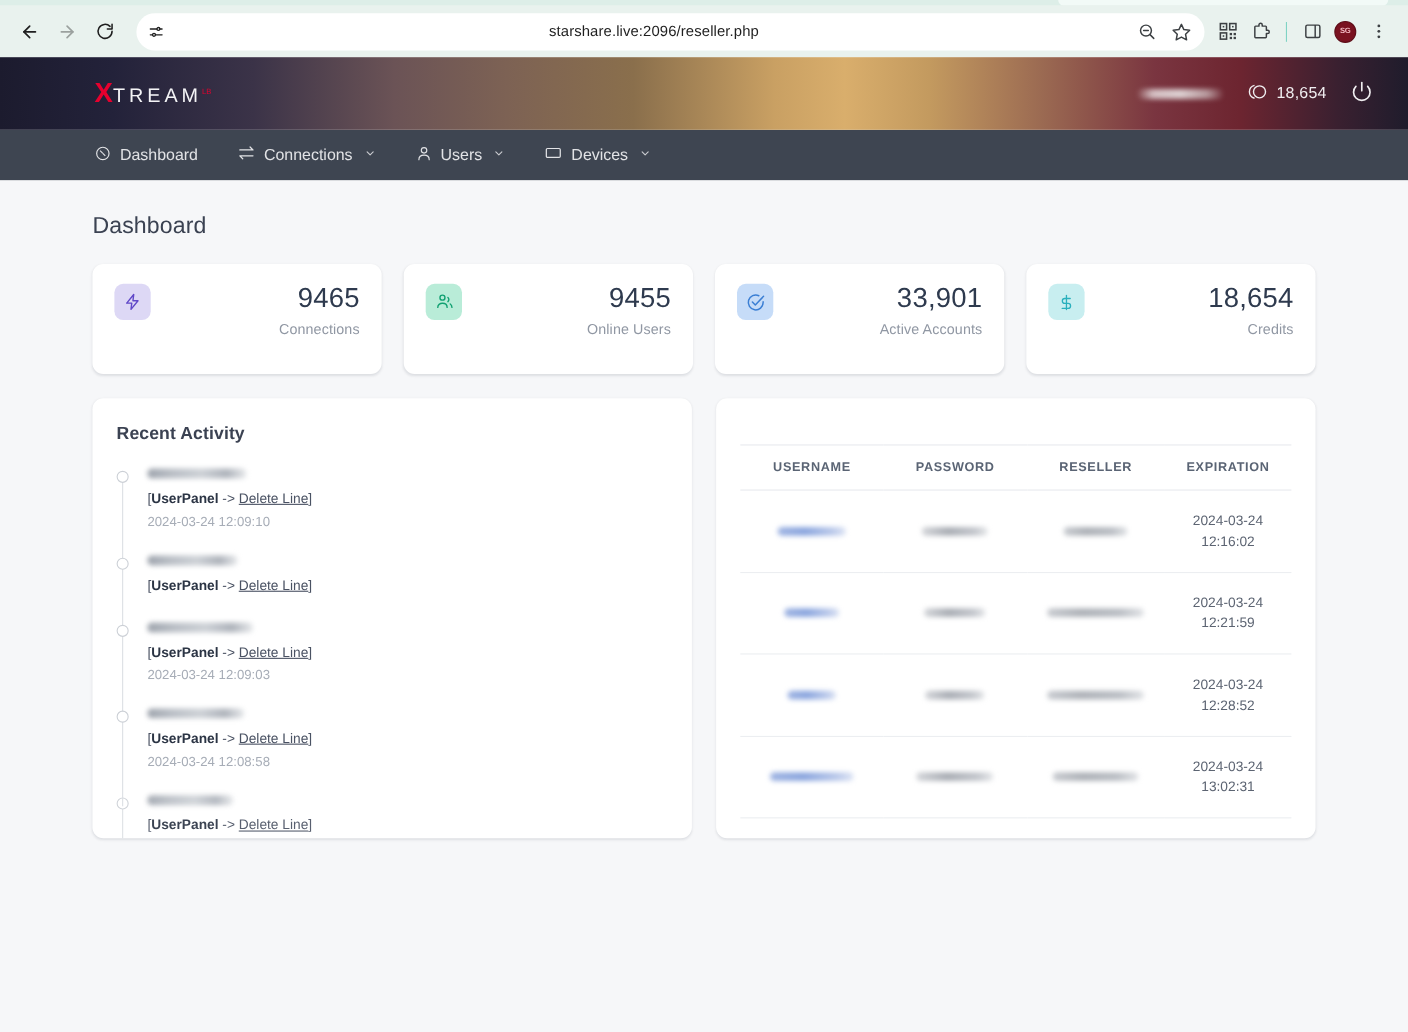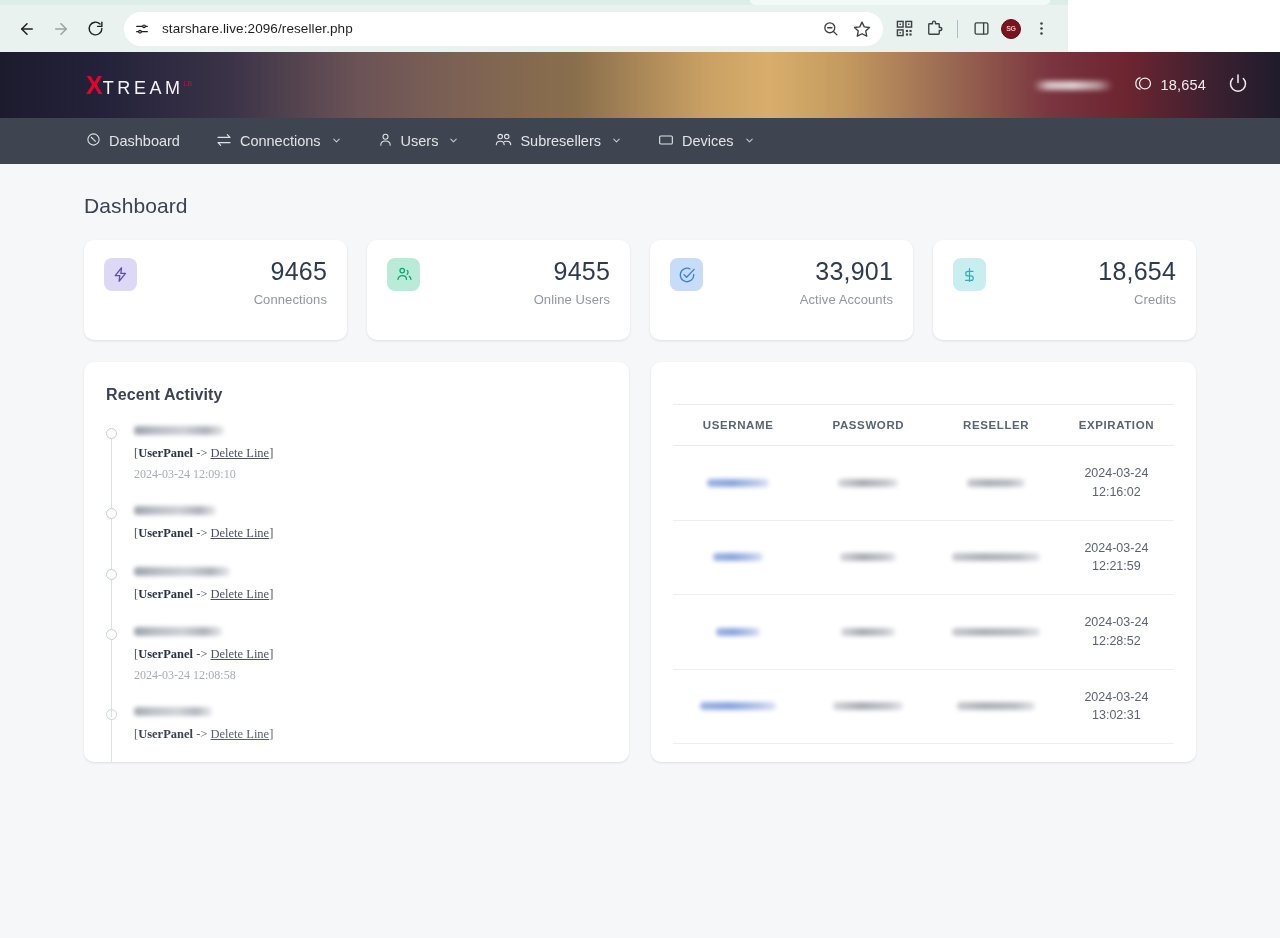--- a/index.html
+++ b/index.html
@@ -5,23 +5,24 @@
   * { box-sizing: border-box; margin: 0; padding: 0; }
   html, body {
     width: 1280px; height: 938px;
     font-family: "Liberation Sans", sans-serif;
     background: #ffffff;
     overflow: hidden;
   }
 
   
   .browser-chrome {
-    width: 1068px; height: 52px;
+    width: 1280px; height: 52px;
     background: #e9f2ee;
     position: relative;
+    text-align: center;
   }
   .tabstrip-sliver {
     position: absolute; top: 0; left: 0; right: 0; height: 5px;
     background: #ddeee8;
   }
   .tabstrip-sliver:after {
     content: ""; position: absolute; right: 18px; top: 0; width: 300px; height: 5px;
     background: #f2faf7; border-radius: 0 0 8px 8px;
   }
   .toolbar {
@@ -158,21 +159,21 @@
     box-shadow: 0 1px 3px rgba(16,24,40,0.07), 0 1px 2px rgba(16,24,40,0.04);
     height: 400px; overflow: hidden; position: relative;
   }
   .panel-activity { width: 545px; padding: 24px 22px 0 22px; }
   .panel-expiring { width: 545px; padding: 24px 22px 0 22px; }
   .panel-title {
     font-size: 16px; color: #3b4252; font-weight: bold; letter-spacing: 0.1px;
   }
 
   
-  .timeline { margin-top: 22px; position: relative; padding-left: 28px; font-family: Liberation Serif, serif; }
+  .timeline { margin-top: 22px; position: relative; padding-left: 28px; }
   .tl-item { position: relative; padding-bottom: 24px; }
   .tl-dot {
     position: absolute; left: -28px; top: 2px;
     width: 11px; height: 11px; border-radius: 50%;
     border: 1.3px solid #ccd0d6; background: #fff; z-index: 2;
   }
   .tl-line {
     position: absolute; left: -23px; top: 10px; bottom: -10px;
     width: 1px; background: #dcdfe4; z-index: 1;
   }
@@ -367,36 +368,20 @@
     </span>
   </div>
   <div class="nav-item">
     <span>
       <svg width="15" height="15" viewBox="0 0 24 24" fill="none" stroke="#e2e3e6" stroke-width="1.7" stroke-linecap="round">
           <circle cx="12" cy="7.5" r="4"></circle>
           <path d="M4.5 21c0-4.2 3.4-6.5 7.5-6.5s7.5 2.3 7.5 6.5"></path>
         </svg>
     </span>
     <span>Users</span>
-    <span class="caret">
-      <svg width="11" height="11" viewBox="0 0 24 24" fill="none" stroke="#e2e3e6" stroke-width="2.2" stroke-linecap="round" stroke-linejoin="round">
-          <polyline points="6 9 12 15 18 9"></polyline>
-        </svg>
-    </span>
-  </div>
-  <div class="nav-item">
-    <span>
-      <svg width="17" height="15" viewBox="0 0 26 22" fill="none" stroke="#e2e3e6" stroke-width="1.7" stroke-linecap="round">
-          <circle cx="8" cy="6.5" r="3.4"></circle>
-          <circle cx="18" cy="6.5" r="3.4"></circle>
-          <path d="M2 19c0-3.5 2.7-5.4 6-5.4s6 1.9 6 5.4"></path>
-          <path d="M14.5 14.2c1-.4 2.2-.6 3.5-.6 3.3 0 6 1.9 6 5.4"></path>
-        </svg>
-    </span>
-    <span>Subresellers</span>
     <span class="caret">
       <svg width="11" height="11" viewBox="0 0 24 24" fill="none" stroke="#e2e3e6" stroke-width="2.2" stroke-linecap="round" stroke-linejoin="round">
           <polyline points="6 9 12 15 18 9"></polyline>
         </svg>
     </span>
   </div>
   <div class="nav-item">
     <span>
       <svg width="16" height="16" viewBox="0 0 24 24" fill="none" stroke="#e2e3e6" stroke-width="1.7">
           <rect x="2.5" y="6" width="19" height="12" rx="1.6"></rect>
@@ -487,20 +472,21 @@
             <div class="tl-line"></div>
             <div class="tl-dot"></div>
             <div class="tl-blur" style="width: 82px;"></div>
             <div class="tl-meta"><span>[</span><b>UserPanel</b><span> -&gt; </span><u>Delete Line</u><span>]</span></div>
           </div>
           <div class="tl-item">
             <div class="tl-line"></div>
             <div class="tl-dot"></div>
             <div class="tl-blur" style="width: 96px;"></div>
             <div class="tl-meta"><span>[</span><b>UserPanel</b><span> -&gt; </span><u>Delete Line</u><span>]</span></div>
+            <div class="tl-time">2024-03-24 12:09:03</div>
           </div>
           <div class="tl-item">
             <div class="tl-line"></div>
             <div class="tl-dot"></div>
             <div class="tl-blur" style="width: 88px;"></div>
             <div class="tl-meta"><span>[</span><b>UserPanel</b><span> -&gt; </span><u>Delete Line</u><span>]</span></div>
             <div class="tl-time">2024-03-24 12:08:58</div>
           </div>
           <div class="tl-item" style="opacity: 0.92;">
             <div class="tl-line"></div>

